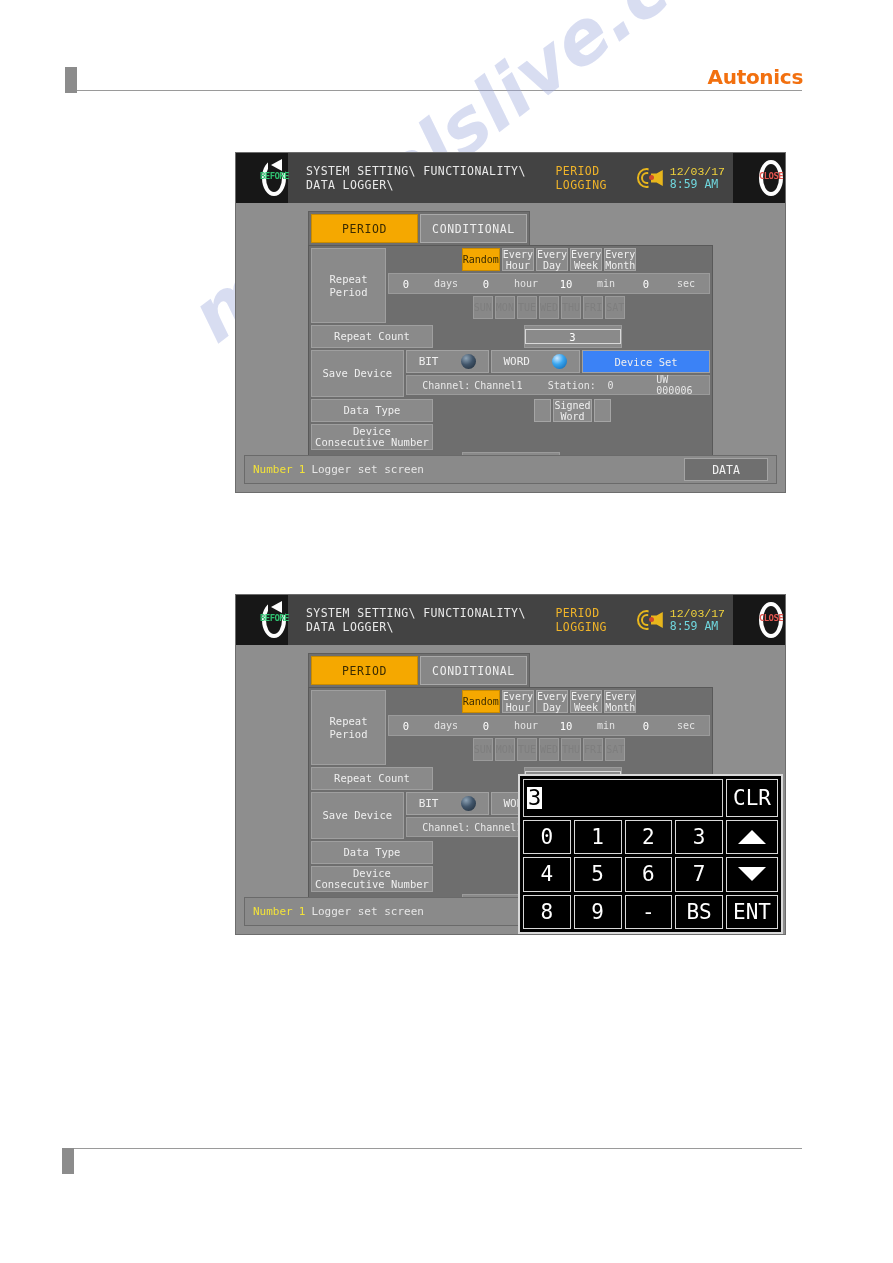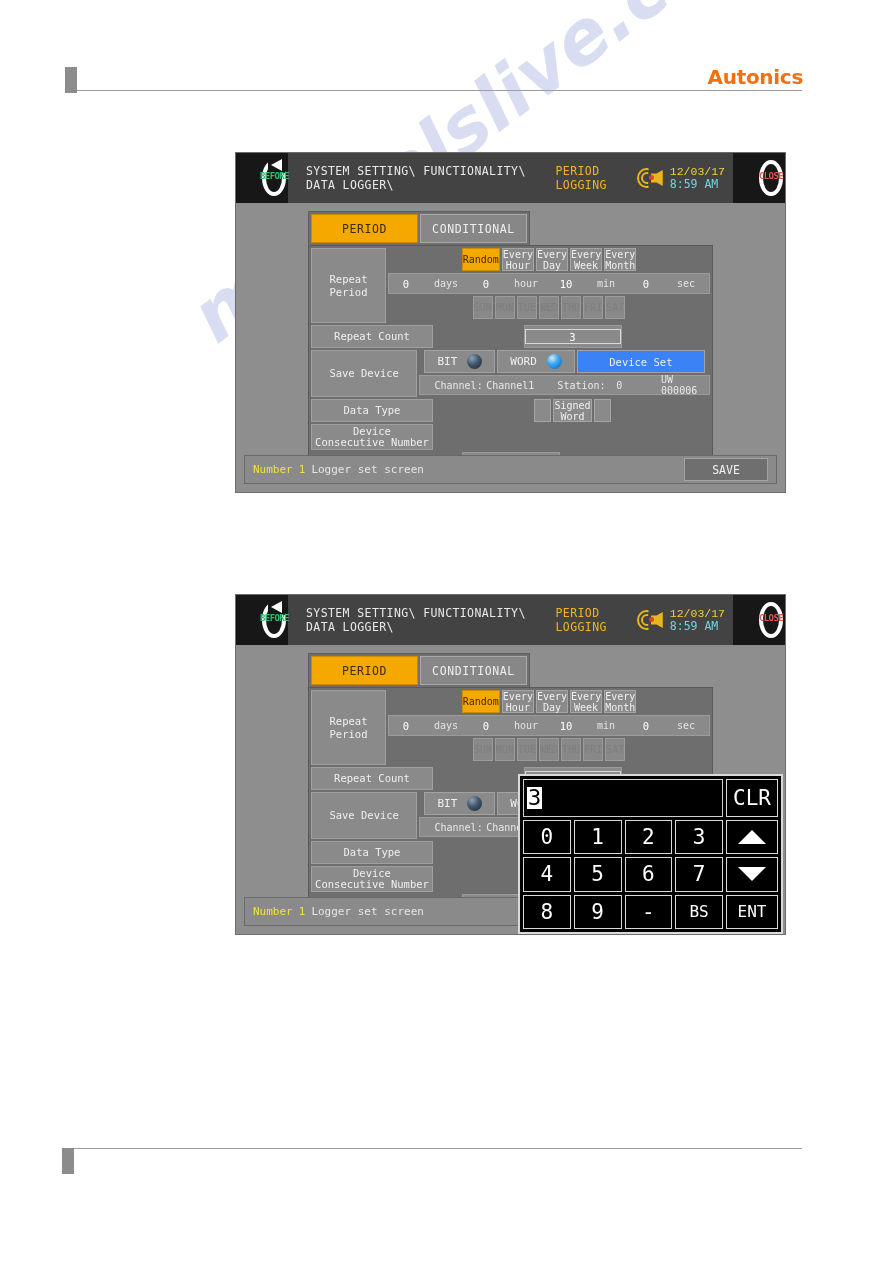--- a/index.html
+++ b/index.html
@@ -99,21 +99,21 @@
   .pv-num { width:34px; color:#ffffff; }
   .pv-unit{ width:46px; color:#e4e4e4; font-size:10px; }
 
   .valbox { background:#8a8a8a; border:1px solid #9b9b9b; height:21px; position:relative;
             display:flex; align-items:center; justify-content:center; }
   .inner-val { border:1px solid #d8d8d8; background:#8a8a8a; color:#ffffff;
                width:96px; height:15px; font-size:10.5px;
                display:flex; align-items:center; justify-content:center; }
 
   .radio-cell { flex:1; background:#8a8a8a; border:1px solid #a2a2a2; height:23px;
-                display:flex; align-items:center; padding:0 12px; gap:10px;
+                display:flex; align-items:center; padding:0 12px; gap:22px;
                 color:#f0f0f0; font-size:11px; }
   .led { width:15px; height:15px; border-radius:50%; }
   .led.off { background:radial-gradient(circle at 34% 28%, #8ea3b5 0%, #41556a 45%, #1d2935 100%); }
   .led.on  { background:radial-gradient(circle at 34% 28%, #cfe9ff 0%, #3aa6f0 42%, #0a5ea8 100%); }
   .devset { width:128px; background:#3b82f6; border:1px solid #a2a2a2; height:23px;
             display:flex; align-items:center; justify-content:center;
             color:#efefef; font-size:10.5px; }
   .devinfo { background:#8a8a8a; border:1px solid #9b9b9b; height:20px;
              display:flex; align-items:center; color:#e8e8e8; font-size:10px; }
   .devinfo span { display:inline-block; }
@@ -138,21 +138,21 @@
   .kp-display { flex:1; background:#000; border:1px solid #cfcfcf; position:relative;
                 display:flex; align-items:center; padding-left:3px; }
   .kp-display .caret { background:#ffffff; color:#000; font-size:22px; line-height:1;
                        padding:0 1px; }
   .kp-clr { width:52px; background:#000; border:1px solid #d9d9d9; color:#fff;
             font-size:21px; display:flex; align-items:center; justify-content:center; }
   .kp-row { display:flex; gap:3px; flex:1; }
   .kp-key { flex:1; background:#000; border:1px solid #d9d9d9; color:#fff;
             font-size:21px; display:flex; align-items:center; justify-content:center; }
   .kp-key.wide { width:52px; flex:0 0 52px; }
-  .kp-key.small { font-size:16px; }
+  .kp-key.small { font-size:21px; }
   .arrow-up  { width:0;height:0;border-left:14px solid transparent;border-right:14px solid transparent;border-bottom:14px solid #fff; }
   .arrow-dn  { width:0;height:0;border-left:14px solid transparent;border-right:14px solid transparent;border-top:14px solid #fff; }
 </style>
 </head>
 <body>
 
 <div class="page">
 
   <div class="hdr-bar"></div>
   <div class="hdr-rule"></div>
@@ -296,21 +296,21 @@
           </div>
         </div>
 
       </div>
 
       <div class="statusbar">
         <span class="sb-num">Number</span>
         <span class="sb-n">1</span>
         <span class="sb-txt">Logger set screen</span>
         <span class="sb-spacer"></span>
-        <span class="savebtn">SAVE</span>
+        <span class="savebtn">DATA</span>
       </div>
 
     </div>
   </div>
 
   <div class="hmi hmi2">
 
     <div class="titlebar">
       <div class="tb-before">
         <div class="circ-ico">

